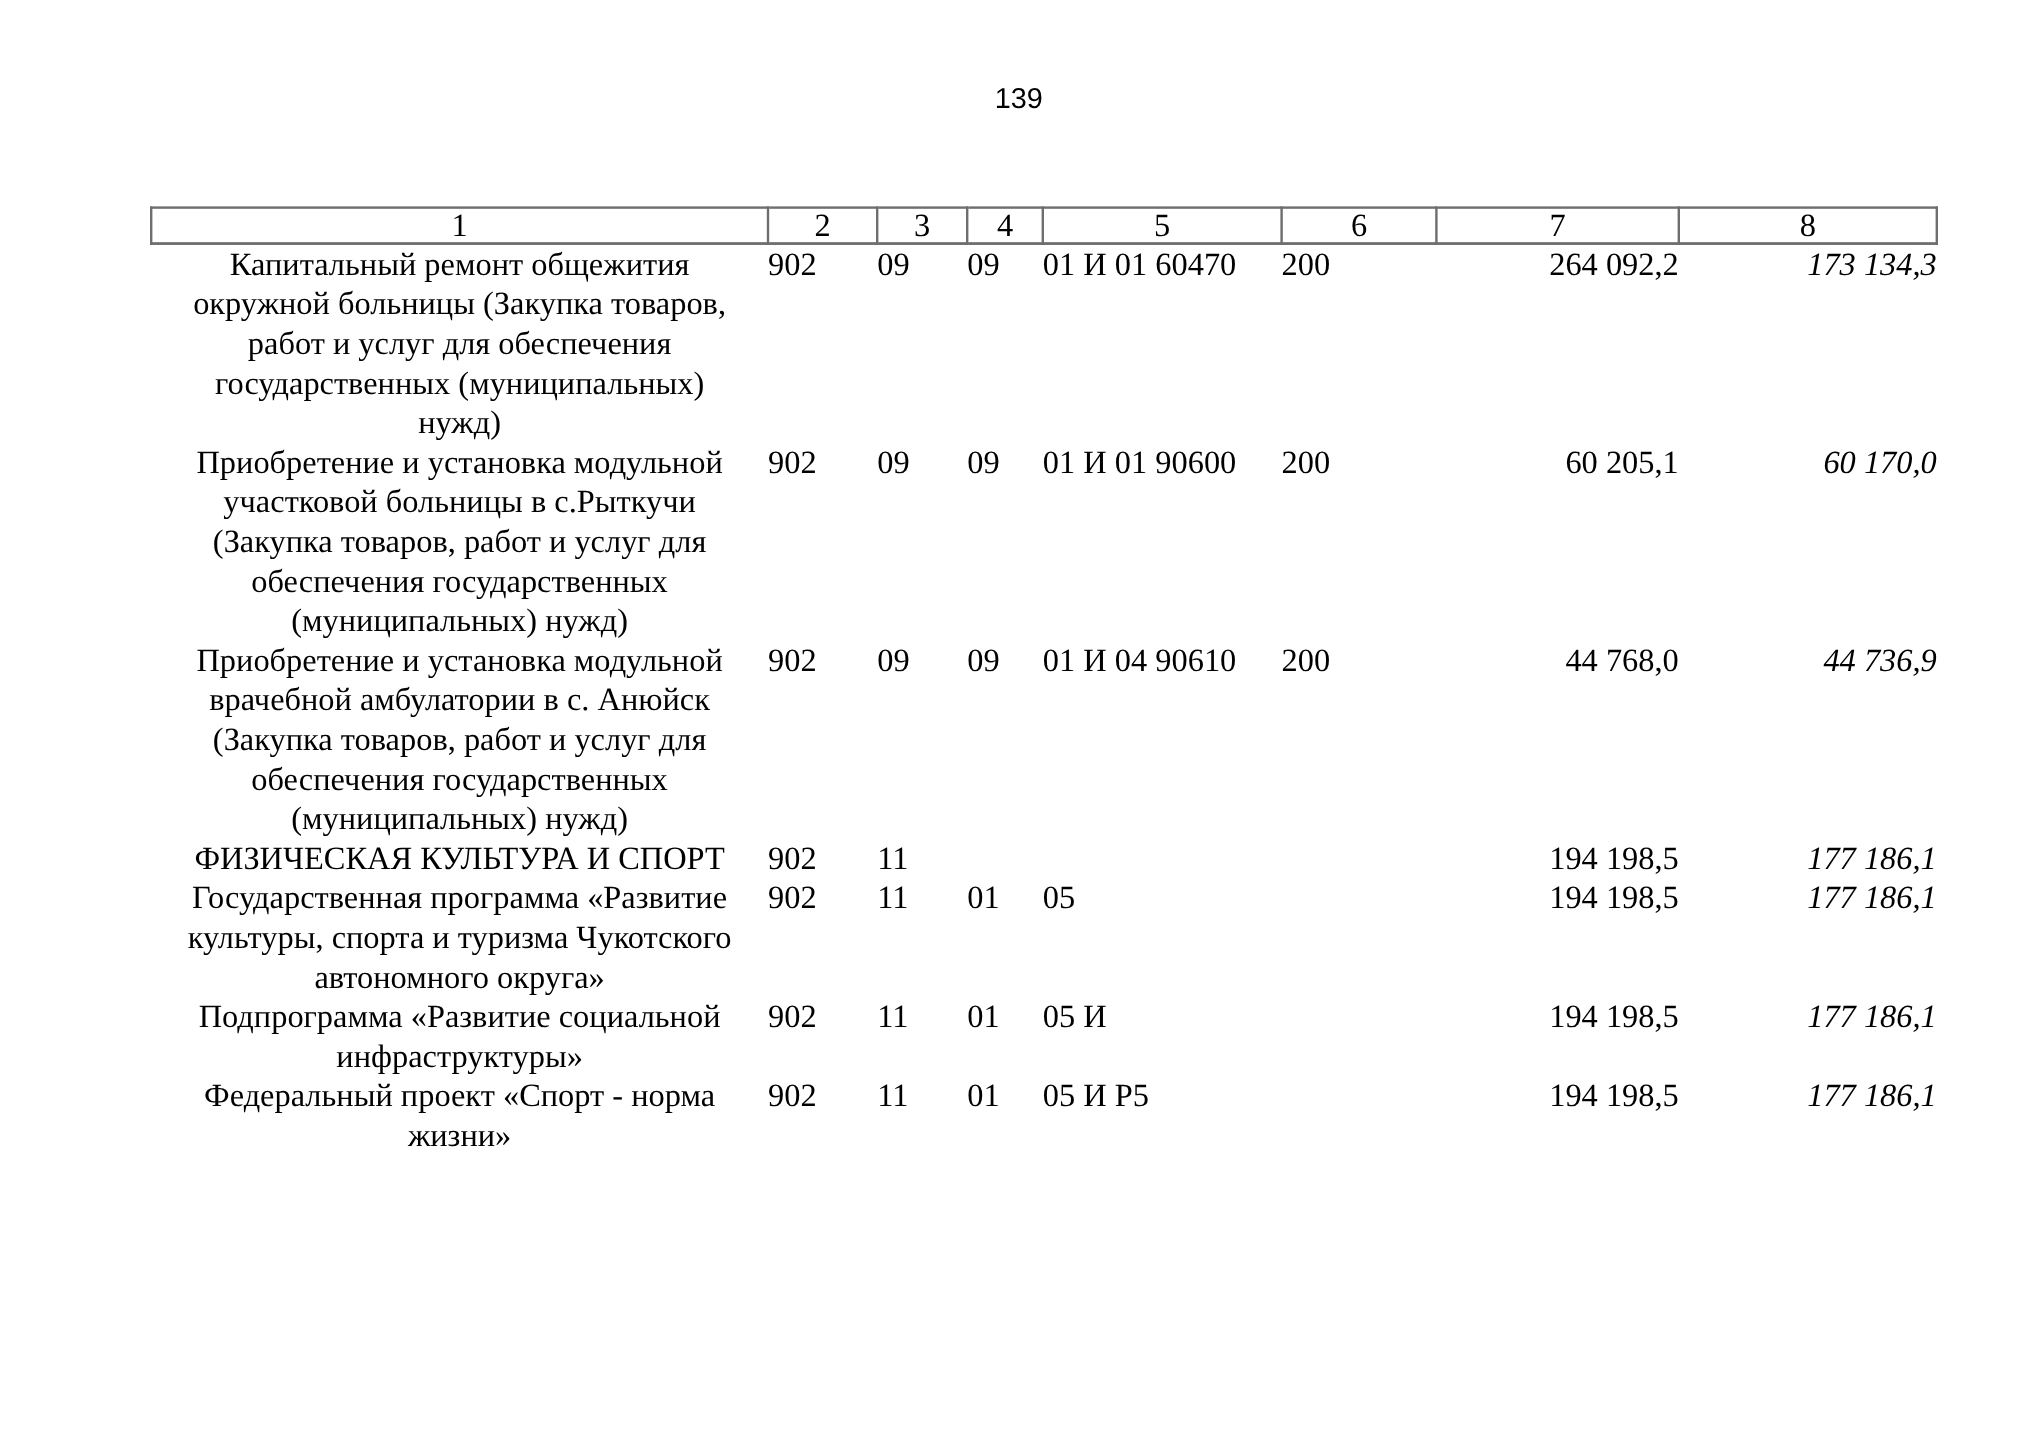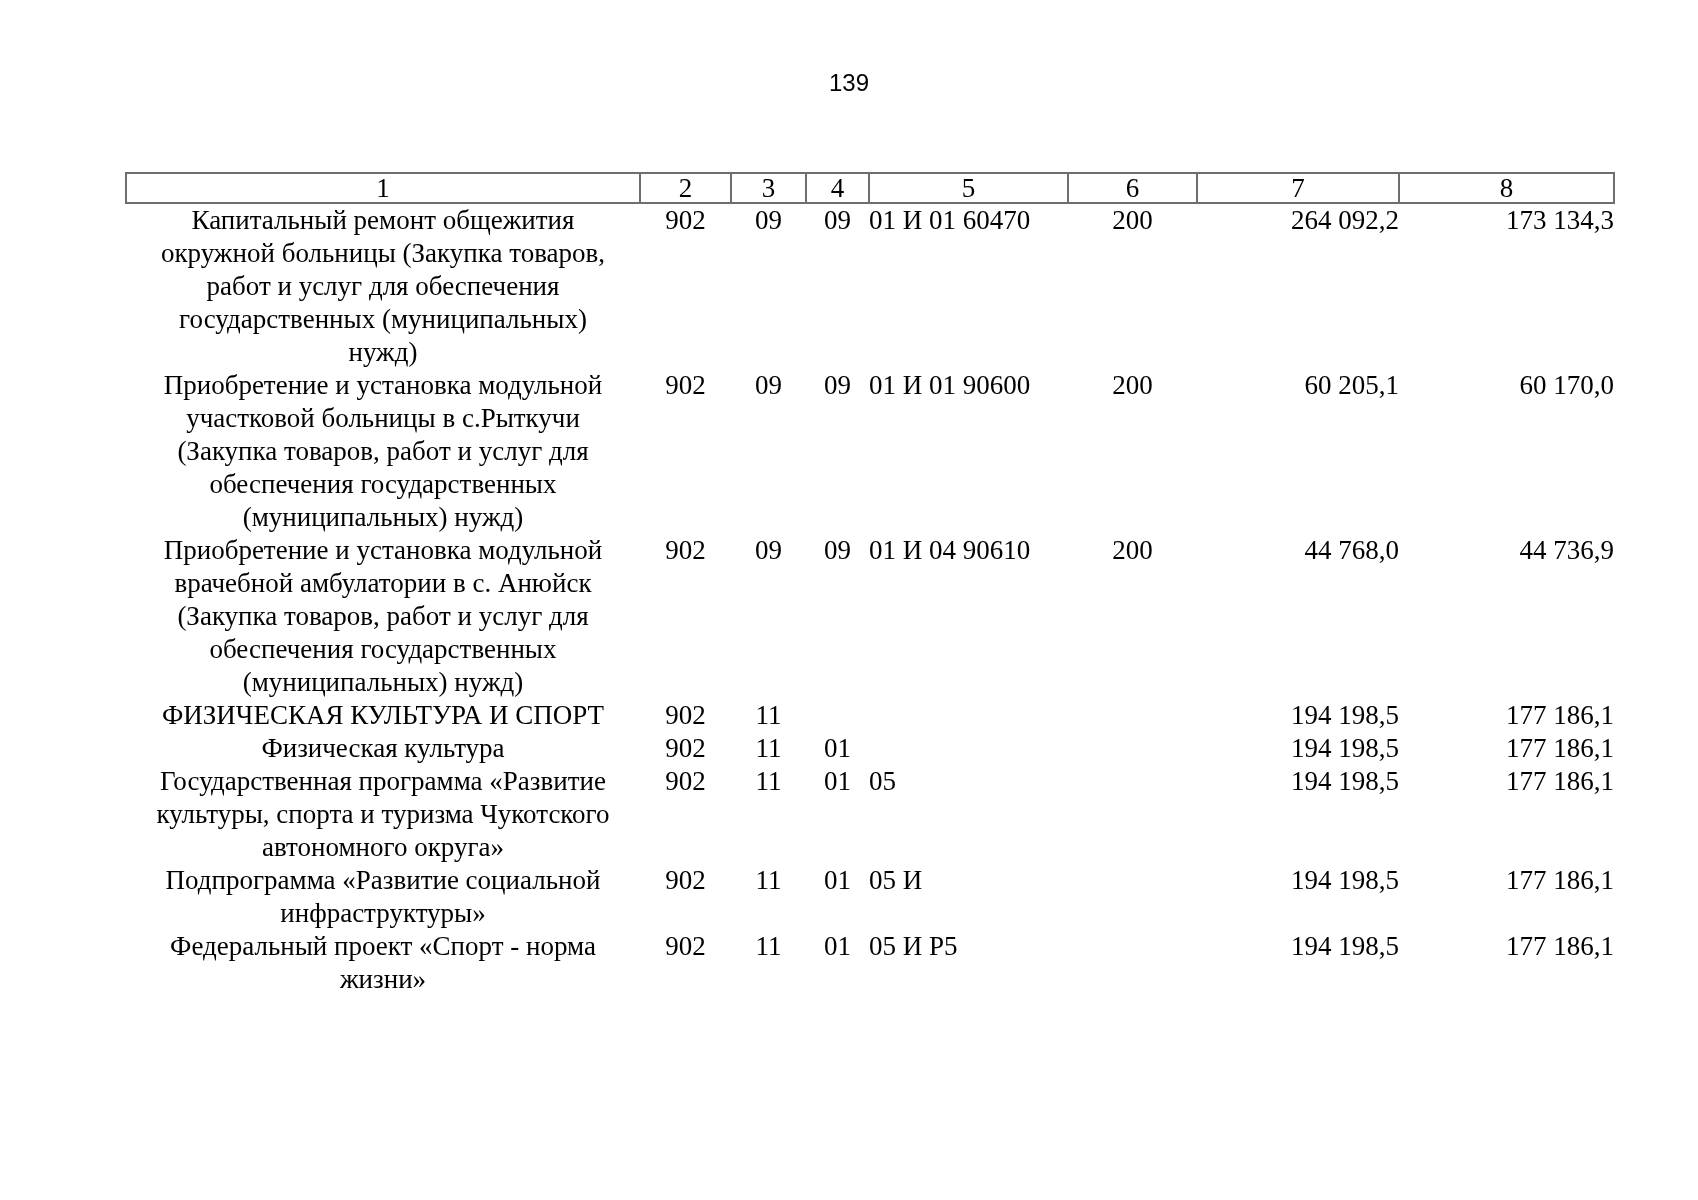--- a/index.html
+++ b/index.html
@@ -50,38 +50,39 @@
     vertical-align: top;
     border: none;
   }
   td.c1 {
     text-align: center;
     padding-left: 11px;
     padding-right: 10px;
     white-space: pre-line;
   }
   td.c2, td.c3, td.c4, td.c6 {
-    text-align: center;
+    text-align: left;
     padding-right: 26px;
     white-space: nowrap;
   }
   td.c5 {
     text-align: left;
     padding-left: 14px;
     white-space: nowrap;
   }
   td.c7 {
     text-align: right;
     padding-right: 13px;
     white-space: nowrap;
   }
   td.c8 {
     text-align: right;
     padding-right: 9px;
     white-space: nowrap;
+    font-style: italic;
   }
 </style>
 </head>
 <body>
 
 <div class="page">
 
   <div class="page-number">139</div>
 
   <table class="budget">
@@ -154,30 +155,20 @@
         <td class="c1">ФИЗИЧЕСКАЯ КУЛЬТУРА И СПОРТ</td>
         <td class="c2">902</td>
         <td class="c3">11</td>
         <td class="c4"></td>
         <td class="c5"></td>
         <td class="c6"></td>
         <td class="c7">194 198,5</td>
         <td class="c8">177 186,1</td>
       </tr>
       <tr>
-        <td class="c1">Физическая культура</td>
-        <td class="c2">902</td>
-        <td class="c3">11</td>
-        <td class="c4">01</td>
-        <td class="c5"></td>
-        <td class="c6"></td>
-        <td class="c7">194 198,5</td>
-        <td class="c8">177 186,1</td>
-      </tr>
-      <tr>
         <td class="c1">Государственная программа «Развитие
 культуры, спорта и туризма Чукотского
 автономного округа»</td>
         <td class="c2">902</td>
         <td class="c3">11</td>
         <td class="c4">01</td>
         <td class="c5">05</td>
         <td class="c6"></td>
         <td class="c7">194 198,5</td>
         <td class="c8">177 186,1</td>

